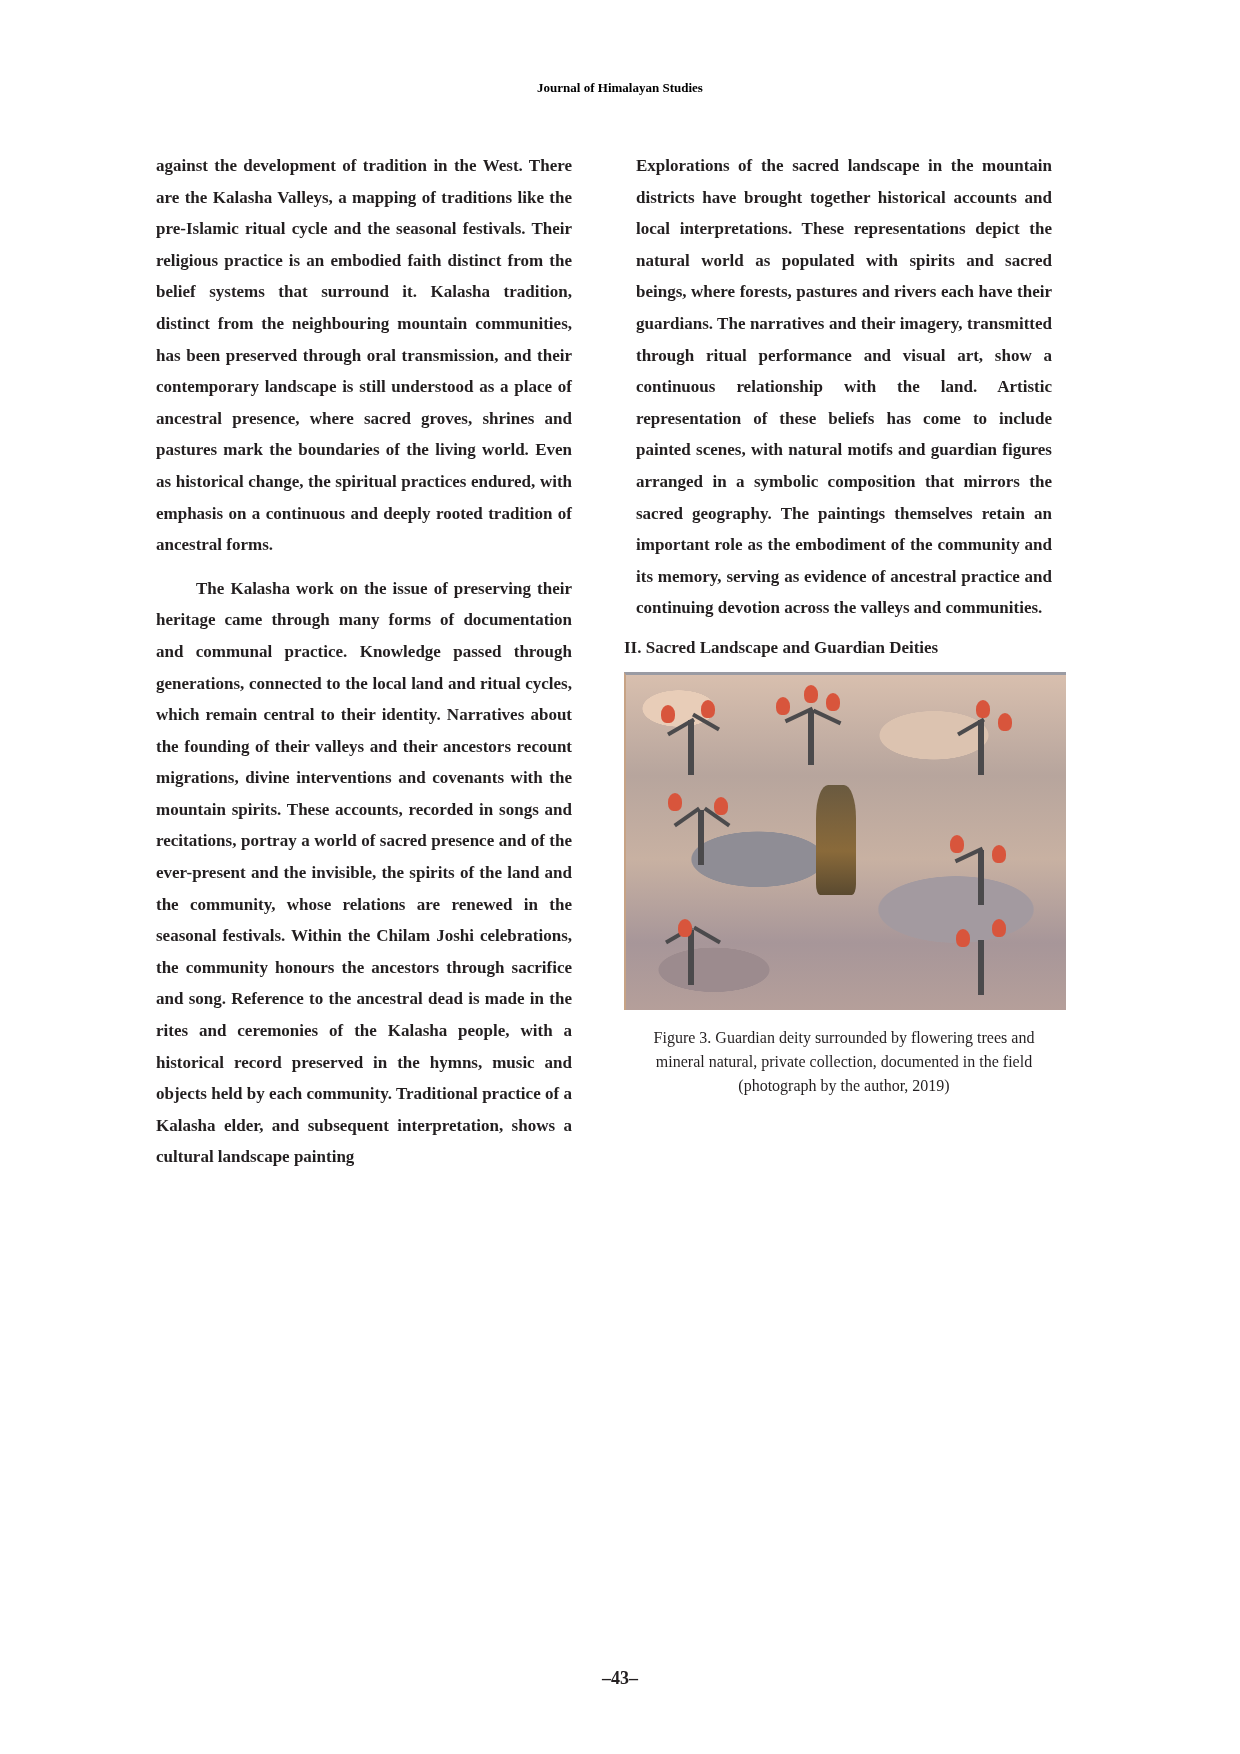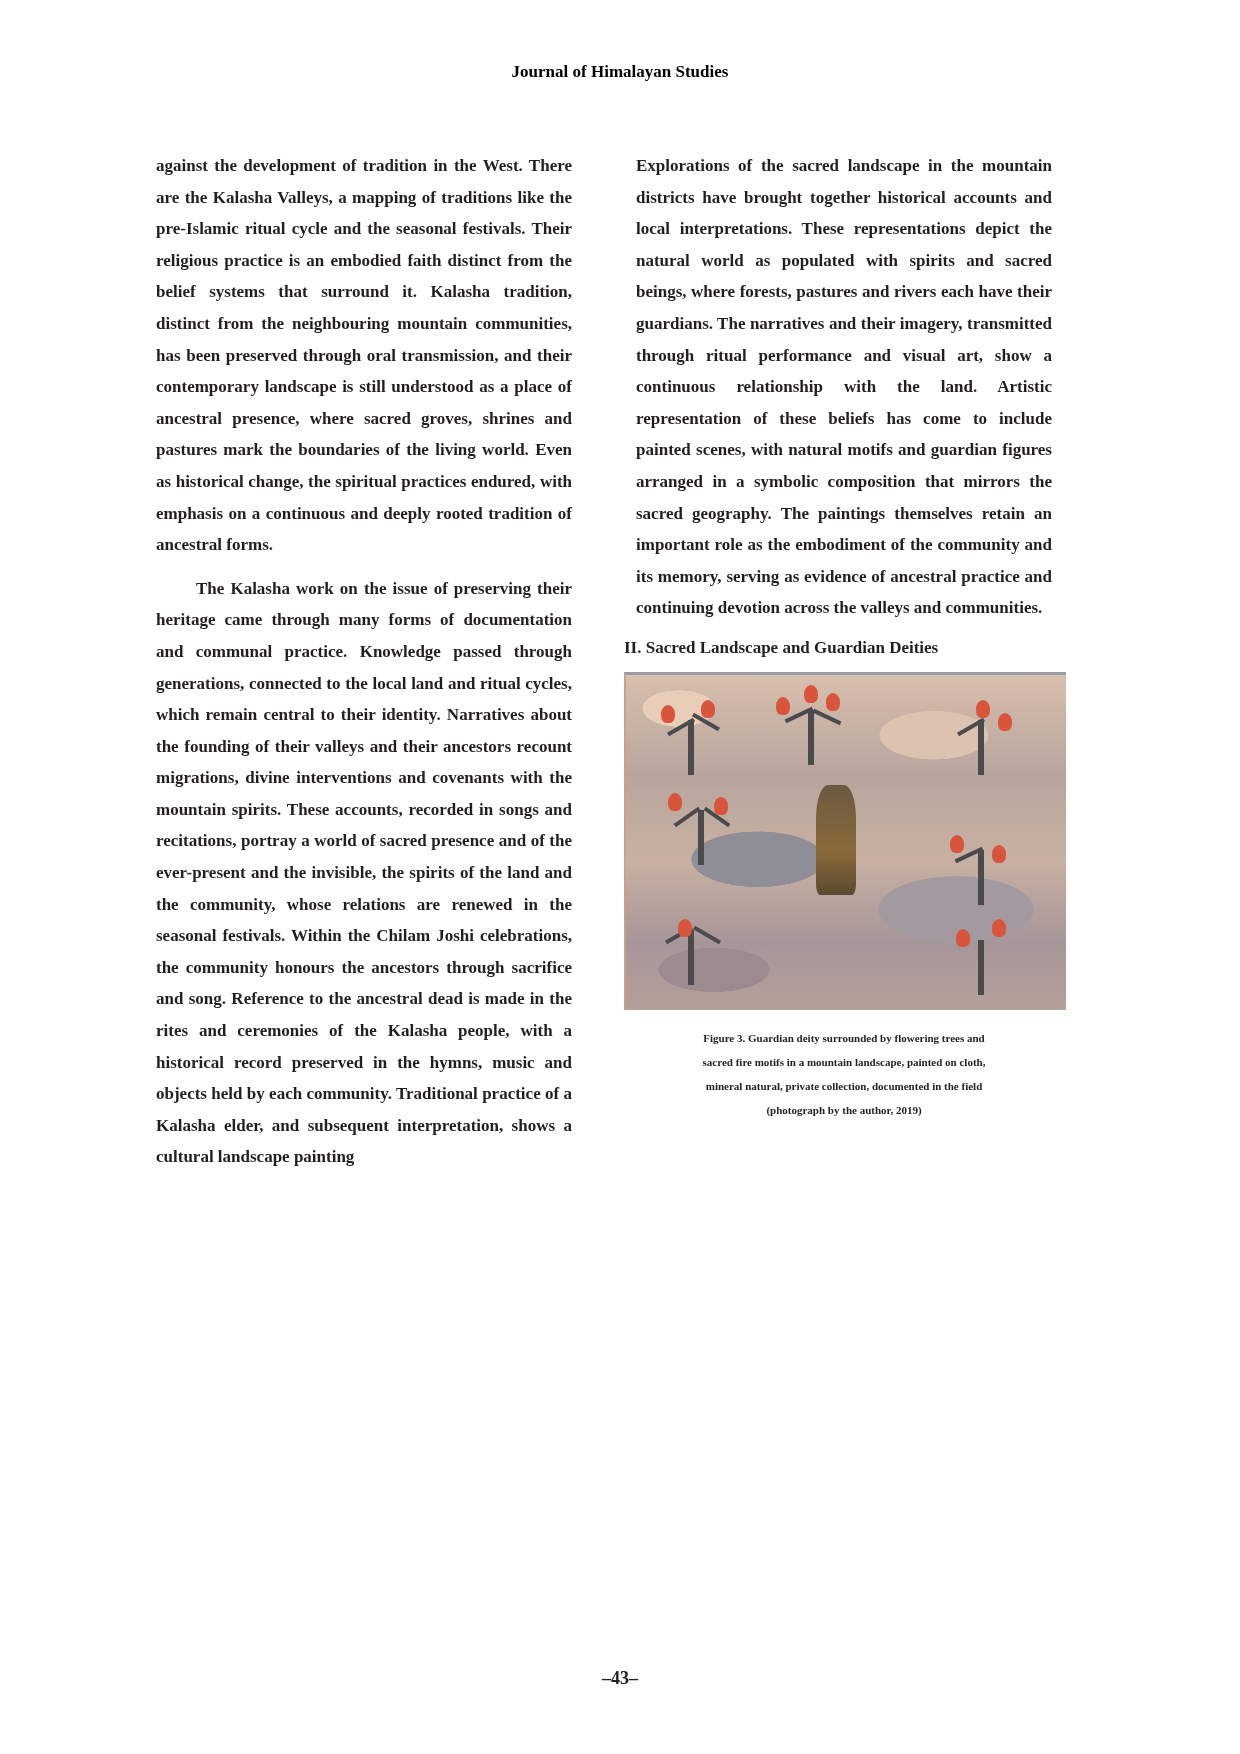--- a/index.html
+++ b/index.html
@@ -1,19 +1,19 @@
 <!DOCTYPE html>
 <html><head>
 <meta charset="utf-8">
 <style>
   html, body { margin: 0; padding: 0; background: #ffffff; }
   body { width: 1240px; height: 1754px; position: relative; overflow: hidden;
          font-family: "Liberation Serif", "DejaVu Serif", serif; color: #231f20; }
-  .header { position: absolute; top: 62px; left: 0; width: 1240px; text-align: center;
-            font-weight: bold; font-size: 17px; line-height: 20px; color: #000; }
+  .header { position: absolute; top: 78px; left: 0; width: 1240px; text-align: center;
+            font-weight: bold; font-size: 13px; line-height: 20px; color: #000; }
   .col { position: absolute; top: 138px; width: 440px; font-size: 17px; line-height: 31.6px;
          font-weight: bold; text-align: justify; hyphens: auto; }
   .col.left { left: 144px; }
   .col.right { left: 624px; }
   .col p { margin: 12px; text-indent: 40px; }
   .col p.noindent { text-indent: 0; }
   .section-heading { margin: 10px 0 12px 0; font-size: 17px; line-height: 24px; font-weight: bold; text-indent: 0; text-align: left; }
   .figure { width: 440px; height: 335px; margin: 0; position: relative; overflow: hidden;
             background: #c9b3a3; border-top: 3px solid #9a9ba3; border-left: 2px solid #c7a385; }
   .fig-bg { position: absolute; inset: 0;
@@ -23,21 +23,21 @@
       radial-gradient(ellipse 120px 50px at 30% 55%, #8f8d95 0 55%, transparent 56%),
       radial-gradient(ellipse 140px 60px at 75% 70%, #a39aa0 0 55%, transparent 56%),
       radial-gradient(ellipse 100px 40px at 20% 88%, #9c8b8e 0 55%, transparent 56%),
       linear-gradient(180deg, #d8bfae 0%, #b7a59d 30%, #c8b1a2 55%, #a79699 80%, #b59f9a 100%); }
   .tree { position: absolute; width: 70px; height: 80px; }
   .tree .trunk { position: absolute; left: 32px; bottom: 0; width: 6px; height: 55px; background: #4b4a4c; }
   .tree .branch { position: absolute; height: 4px; background: #4b4a4c; width: 30px; }
   .tree .flower { position: absolute; width: 14px; height: 18px; border-radius: 50% 50% 40% 40%; background: #d8553c; }
   .figure-person { position: absolute; left: 190px; top: 110px; width: 40px; height: 110px;
                    background: linear-gradient(180deg, #6a5a40, #8a6a3a 60%, #5a4a30); border-radius: 30% 30% 10% 10%; }
-  .caption { margin: 16px 20px 26px 20px; text-align: center; font-size: 11px; line-height: 24px; font-weight: bold; text-indent: 0; }
+  .caption { margin: 16px 20px 26px 20px; text-align: center; font-size: 16px; line-height: 24px; font-weight: normal; text-indent: 0; }
   .page-number { position: absolute; top: 1668px; left: 0; width: 1240px; text-align: center; font-weight: bold; font-size: 18px; }
 </style>
 </head>
 <body>
 
 <div class="header">
   <div>Journal of Himalayan Studies</div>
 </div>
 
 <div class="col left">
@@ -95,21 +95,20 @@
     <div class="tree" style="left:320px; top:240px;">
       <div class="trunk"></div>
       <div class="flower" style="left:10px; top:14px;"></div>
       <div class="flower" style="left:46px; top:4px;"></div>
     </div>
     <div class="figure-person"></div>
   </div>
 
   <div class="caption">
     <div>Figure 3. Guardian deity surrounded by flowering trees and</div>
-    <div>sacred fire motifs in a mountain landscape, painted on cloth,</div>
     <div>mineral natural, private collection, documented in the field</div>
     <div>(photograph by the author, 2019)</div>
   </div>
 
 </div>
 
 <div class="page-number">
   <span>–</span><span>43</span><span>–</span>
 </div>
 

